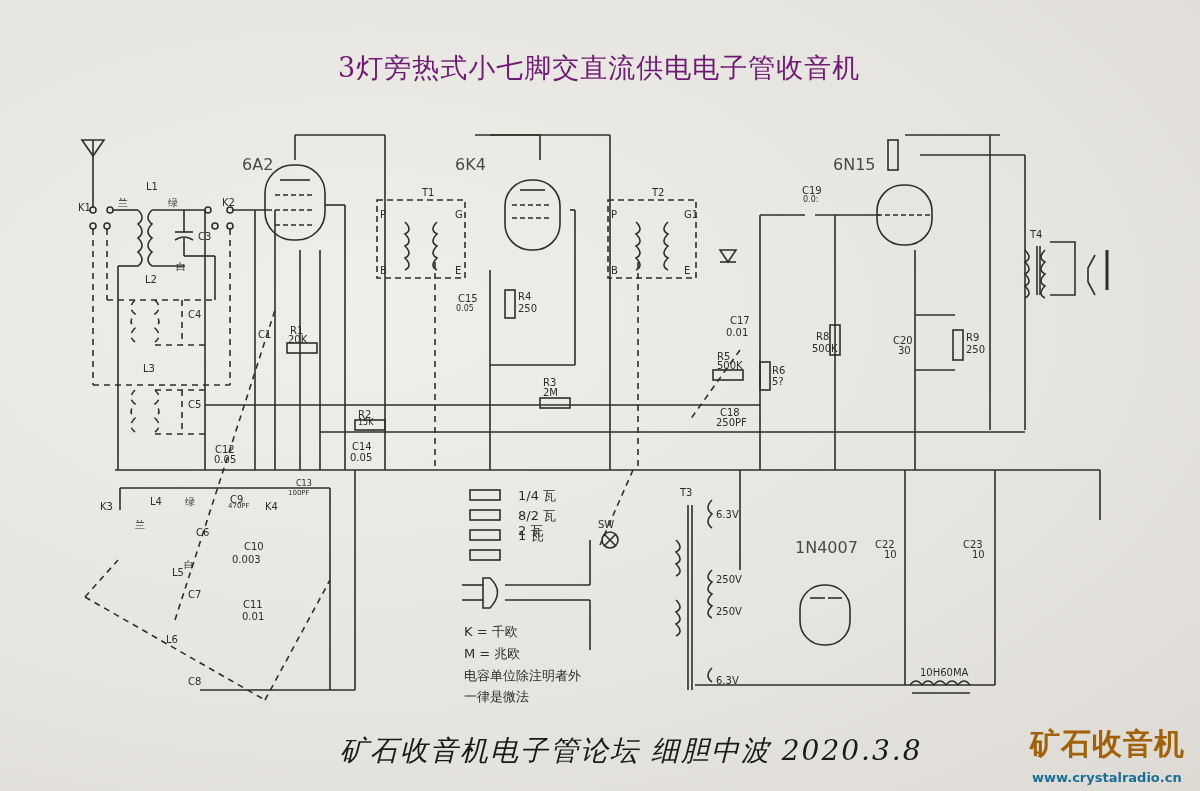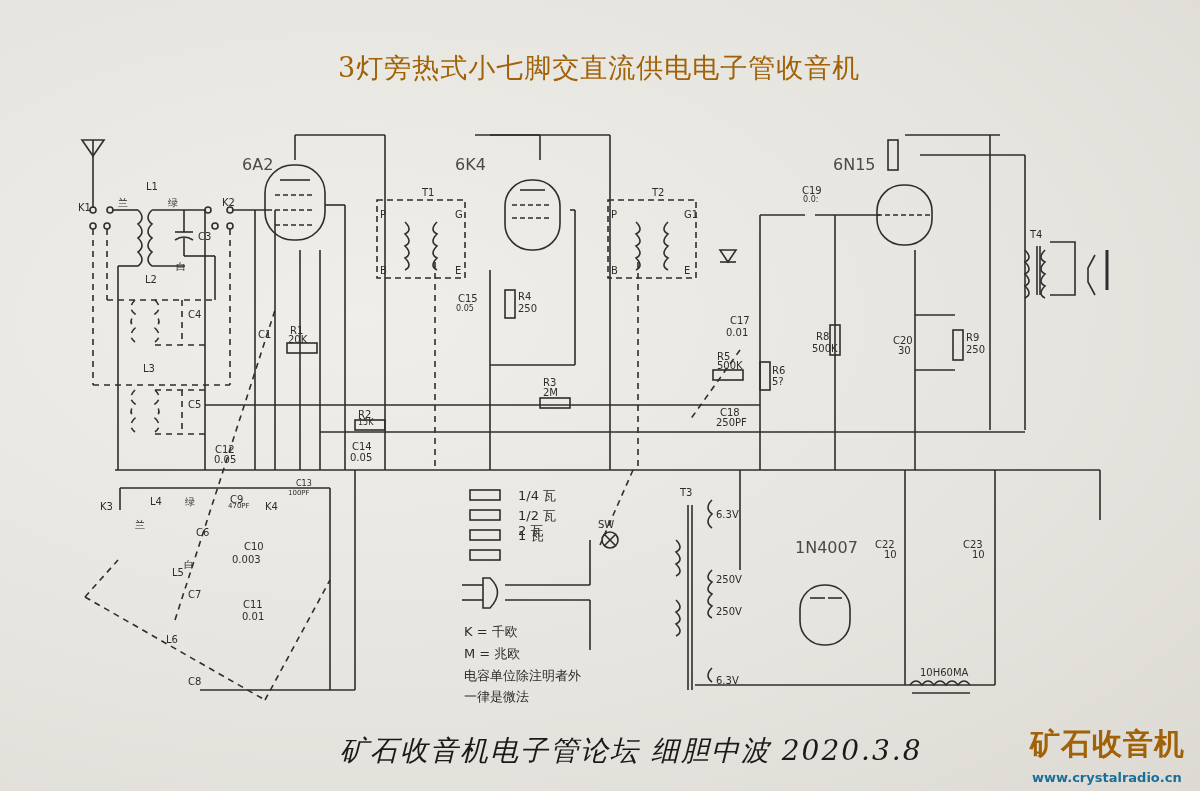--- a/index.html
+++ b/index.html
@@ -1,19 +1,19 @@
 <!DOCTYPE html>
 <html><head>
 <meta charset="utf-8">
 <style>
   html,body{margin:0;padding:0;}
   body{width:1200px;height:791px;background:#e9e7e1;position:relative;overflow:hidden;font-family:"DejaVu Sans",sans-serif;color:#2b2b2b;}
   .paper{position:absolute;inset:0;background:radial-gradient(ellipse at 30% 40%,#efeee9 0%,#e6e4de 60%,#dcdad3 100%);}
   svg{position:absolute;left:0;top:0;}
-  .title{position:absolute;left:338px;top:50px;font-size:27px;color:#a16207;letter-spacing:1px;font-family:"DejaVu Serif",serif;}
+  .title{position:absolute;left:338px;top:50px;font-size:27px;color:#701a75;letter-spacing:1px;font-family:"DejaVu Serif",serif;}
   .footer{position:absolute;left:340px;top:732px;font-size:28px;color:#1a1a1a;font-style:italic;font-family:"DejaVu Serif",serif;letter-spacing:2px;}
   .brand{position:absolute;left:1030px;top:724px;font-size:30px;font-weight:bold;color:#a16207;letter-spacing:1px;font-family:"DejaVu Sans",sans-serif;}
   .brand-url{position:absolute;left:1032px;top:770px;font-size:13px;font-weight:bold;color:#1a6f99;font-family:"DejaVu Sans",sans-serif;}
   .lbl{position:absolute;font-size:10px;color:#2d2d2d;font-family:"DejaVu Sans",sans-serif;white-space:nowrap;line-height:1;}
   .tube{font-size:16px;color:#4a4a4a;}
   .note{font-size:13px;}
 </style>
 </head>
 <body>
 
@@ -325,21 +325,21 @@
 <div class="lbl" style="left:893px;top:336px">C20</div>
 <div class="lbl" style="left:898px;top:346px">30</div>
 <div class="lbl" style="left:875px;top:540px">C22</div>
 <div class="lbl" style="left:884px;top:550px">10</div>
 <div class="lbl" style="left:963px;top:540px">C23</div>
 <div class="lbl" style="left:972px;top:550px">10</div>
 
 <div class="lbl" style="left:920px;top:668px">10H60MA</div>
 
 <div class="lbl note" style="left:518px;top:489px">1/4 瓦</div>
-<div class="lbl note" style="left:518px;top:509px">1/2 瓦</div>
+<div class="lbl note" style="left:518px;top:509px">8/2 瓦</div>
 <div class="lbl note" style="left:518px;top:529px">1 瓦</div>
 <div class="lbl note" style="left:518px;top:524px">2 瓦</div>
 <div class="lbl note" style="left:464px;top:625px">K = 千欧</div>
 <div class="lbl note" style="left:464px;top:647px">M = 兆欧</div>
 <div class="lbl note" style="left:464px;top:669px">电容单位除注明者外</div>
 <div class="lbl note" style="left:464px;top:690px">一律是微法</div>
 
 <div class="footer">矿石收音机电子管论坛  细胆中波  2020.3.8</div>
 
 <div class="brand">矿石收音机</div>

